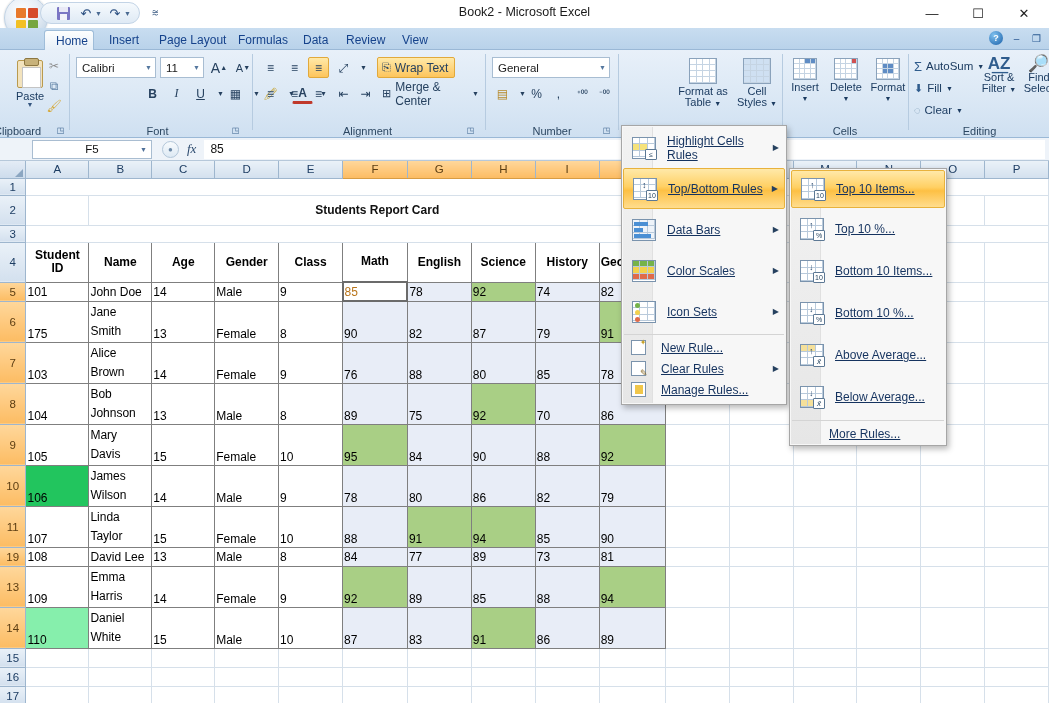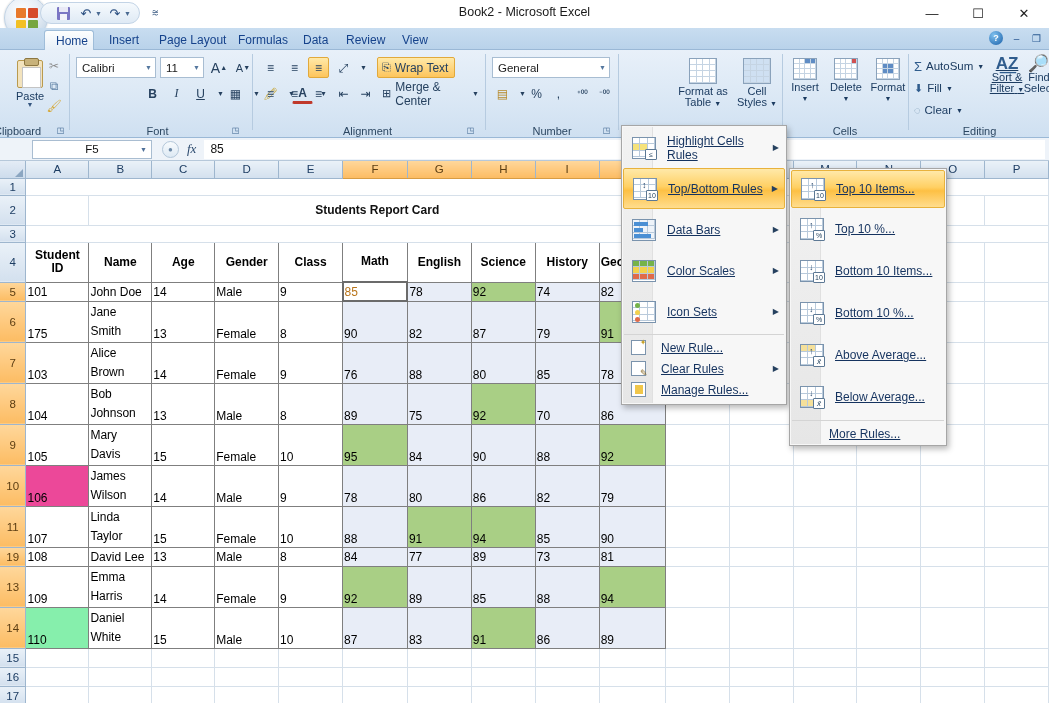--- a/index.html
+++ b/index.html
@@ -598,21 +598,21 @@
         <span style="font-size:11px;color:#2f5c8d;">⬇</span>
         <span>Fill</span>
         <span style="font-size:7px;">▼</span>
       </div>
       <div class="smallcmd" style="left:4px;top:50px;">
         <span style="font-size:11px;color:#6b8ca8;">◌</span>
         <span>Clear</span>
         <span style="font-size:7px;">▼</span>
       </div>
 
-      <div class="bigbtn" style="left:76px;width:42px;text-decoration:underline;">
+      <div class="bigbtn" style="left:68px;width:42px;">
         <span class="ic" style="font-size:17px;color:#2f5c8d;font-weight:bold;">A͟Z</span>
         <span class="lbl">Sort &amp;</span>
         <span style="line-height:11px;">
           <span>Filter</span>
           <span style="font-size:7px;">▼</span>
         </span>
       </div>
       <div class="bigbtn" style="left:108px;width:42px;">
         <span class="ic" style="font-size:17px;color:#2f5c8d;">🔎</span>
         <span class="lbl">Find</span>
@@ -817,21 +817,21 @@
         <td class="cell"></td>
             <td class="cell"></td>
             <td class="cell"></td>
             <td class="cell"></td>
             <td class="cell"></td>
             <td class="cell"></td>
       </tr>
 
       <tr style="height:38px">
         <th class="rowh sel">10</th>
-        <td class="tb-cell num" style="background:#ec4899;vertical-align:bottom">106</td>
+        <td class="tb-cell num" style="background:#22c55e;vertical-align:bottom">106</td>
         <td class="tb-cell" style="background:#fff;vertical-align:top;white-space:normal;line-height:19px">James Wilson</td>
         <td class="tb-cell num" style="background:#fff;vertical-align:bottom">14</td>
         <td class="tb-cell" style="background:#fff;vertical-align:bottom">Male</td>
         <td class="tb-cell num" style="background:#fff;vertical-align:bottom">9</td>
         <td class="tb-cell num" style="vertical-align:bottom">78</td>
         <td class="tb-cell num" style="vertical-align:bottom">80</td>
         <td class="tb-cell num" style="vertical-align:bottom">86</td>
         <td class="tb-cell num" style="vertical-align:bottom">82</td>
         <td class="tb-cell num" style="vertical-align:bottom">79</td>
         <td class="cell"></td>

